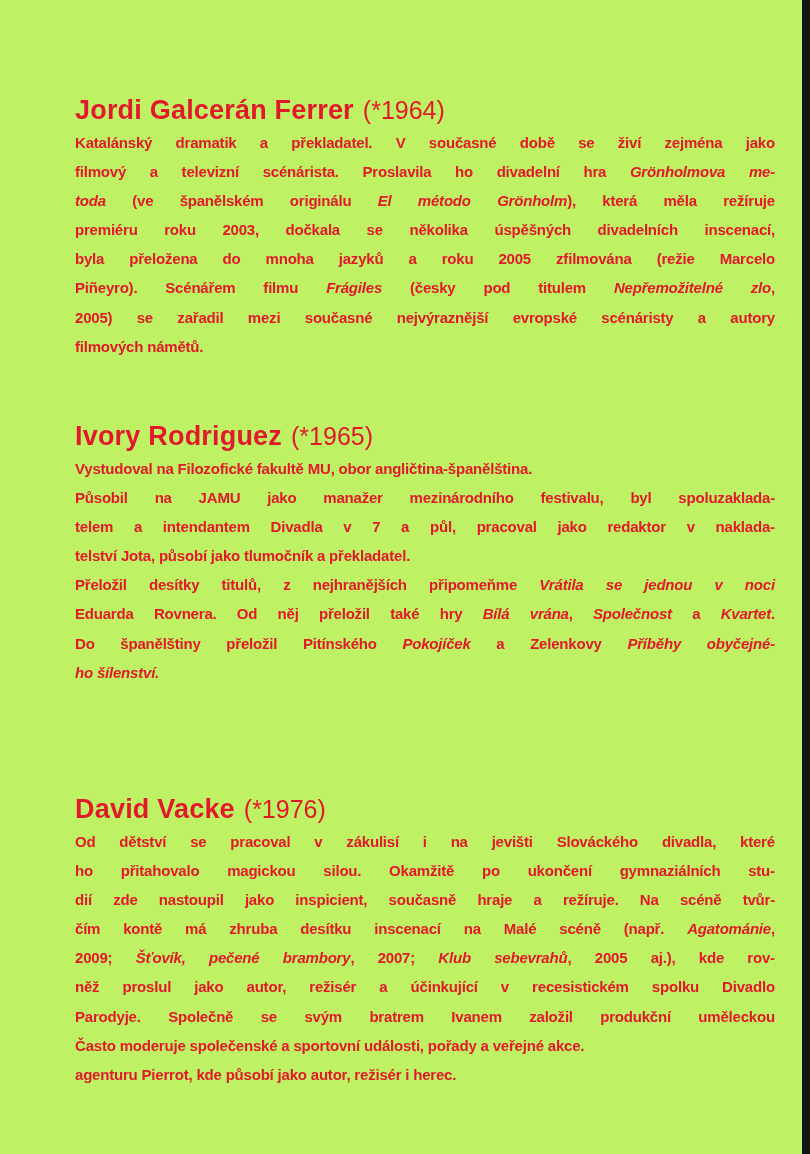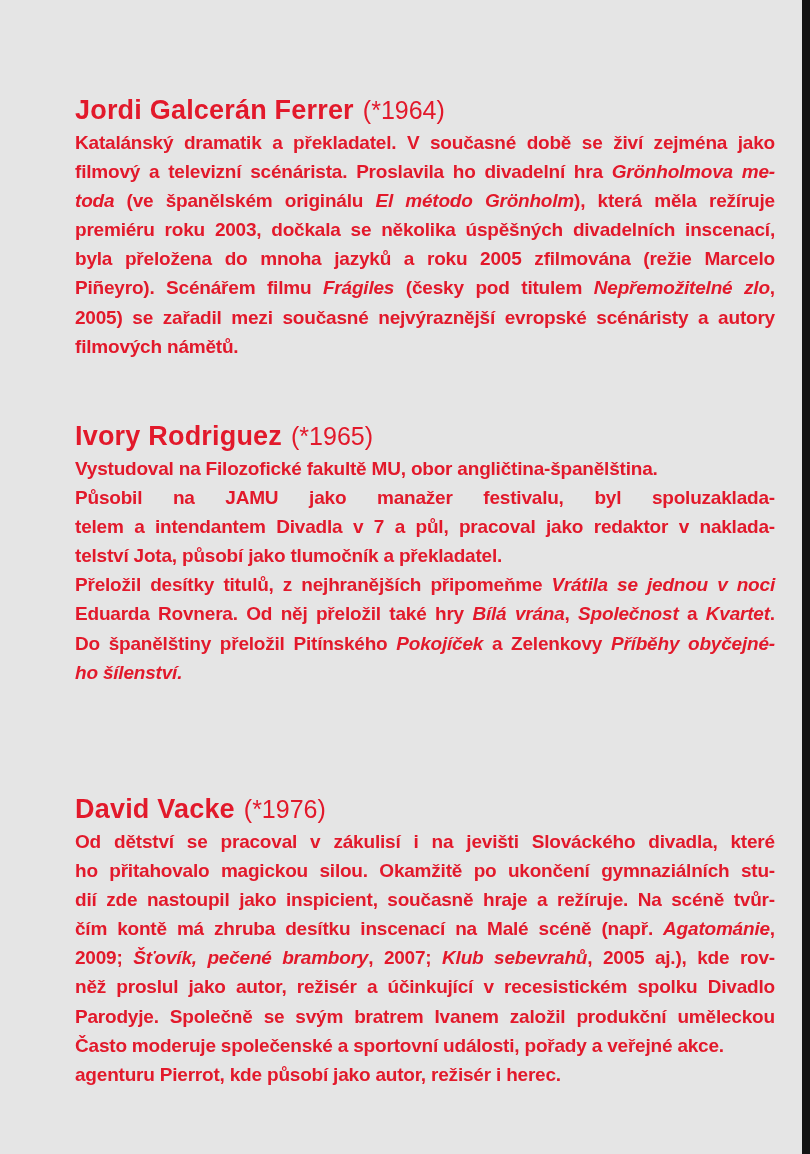--- a/index.html
+++ b/index.html
@@ -40,40 +40,40 @@
     white-space: nowrap;
     letter-spacing: 0.2px;
   }
   .birth {
     font-weight: 400;
     font-size: 25px;
     margin-left: 9px;
     letter-spacing: 0;
   }
   .bodytext {
-    font-size: 19px;
+    font-size: 15px;
     font-weight: 700;
     letter-spacing: -0.2px;
   }
   .line {
     height: 29.1px;
     line-height: 29.1px;
     white-space: nowrap;
   }
   .line.justify {
     display: flex;
     justify-content: space-between;
   }
   .w { white-space: pre; }
   .it { font-style: italic; }
 </style>
 </head>
 <body>
 
-<div class="page" style="--accent: #e2192b; background: #e5e5e5;">
+<div class="page" style="--accent: #e2192b; background: #bef264;">
   <div id="sections">
       <div class="section">
         <div class="heading"><span class="pname">Jordi Galcerán Ferrer</span><span class="birth">(*1964)</span></div>
         <div class="bodytext">
           <div class="line justify">
             <span class="w"><span>Katalánský</span></span>
             <span class="w"><span>dramatik</span></span>
             <span class="w"><span>a</span></span>
             <span class="w"><span>překladatel.</span></span>
             <span class="w"><span>V</span></span>
@@ -161,20 +161,21 @@
       <div class="section">
         <div class="heading"><span class="pname">Ivory Rodriguez</span><span class="birth">(*1965)</span></div>
         <div class="bodytext">
           <div class="line"><span>Vystudoval na Filozofické fakultě MU, obor angličtina-španělština.</span></div>
           <div class="line justify">
             <span class="w"><span>Působil</span></span>
             <span class="w"><span>na</span></span>
             <span class="w"><span>JAMU</span></span>
             <span class="w"><span>jako</span></span>
             <span class="w"><span>manažer</span></span>
+            <span class="w"><span>mezinárodního</span></span>
             <span class="w"><span>festivalu,</span></span>
             <span class="w"><span>byl</span></span>
             <span class="w"><span>spoluzaklada-</span></span>
           </div>
           <div class="line justify">
             <span class="w"><span>telem</span></span>
             <span class="w"><span>a</span></span>
             <span class="w"><span>intendantem</span></span>
             <span class="w"><span>Divadla</span></span>
             <span class="w"><span>v</span></span>

